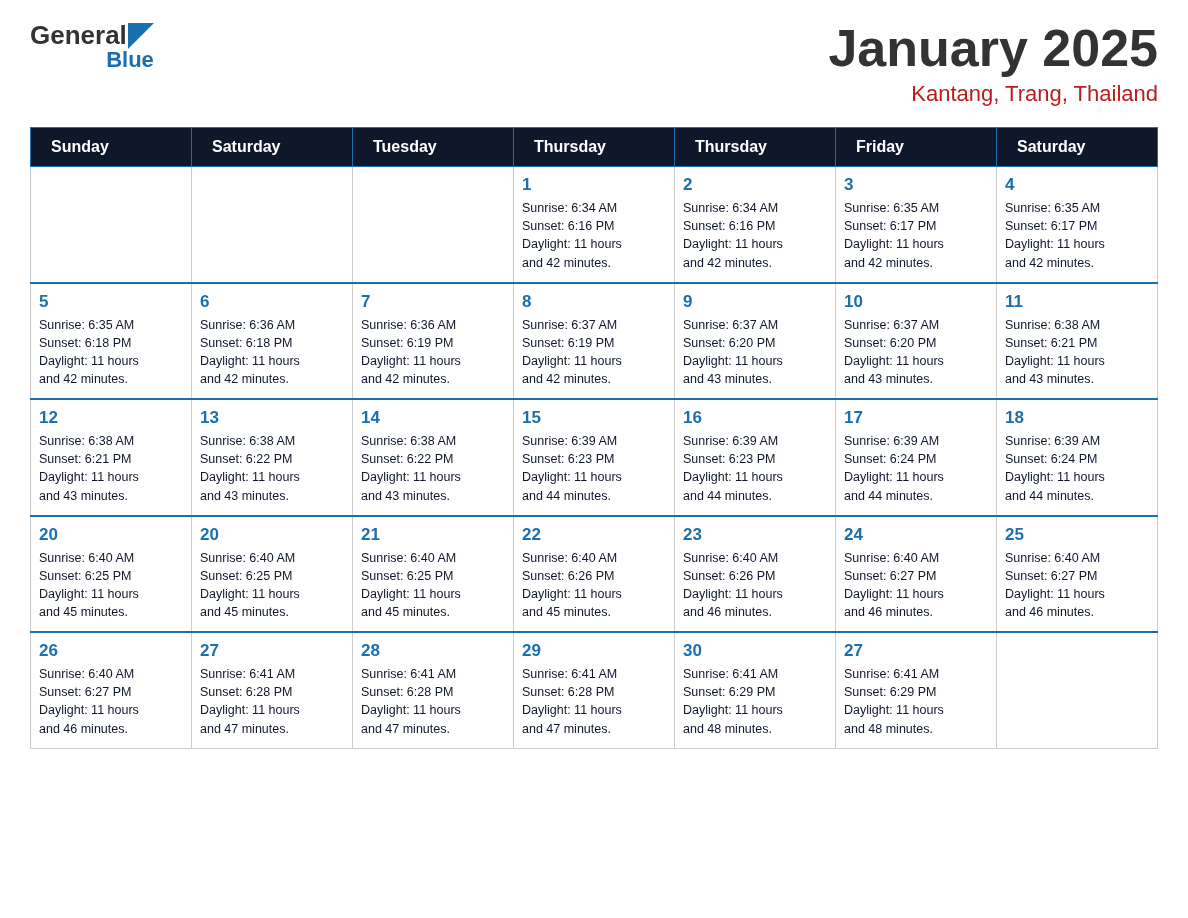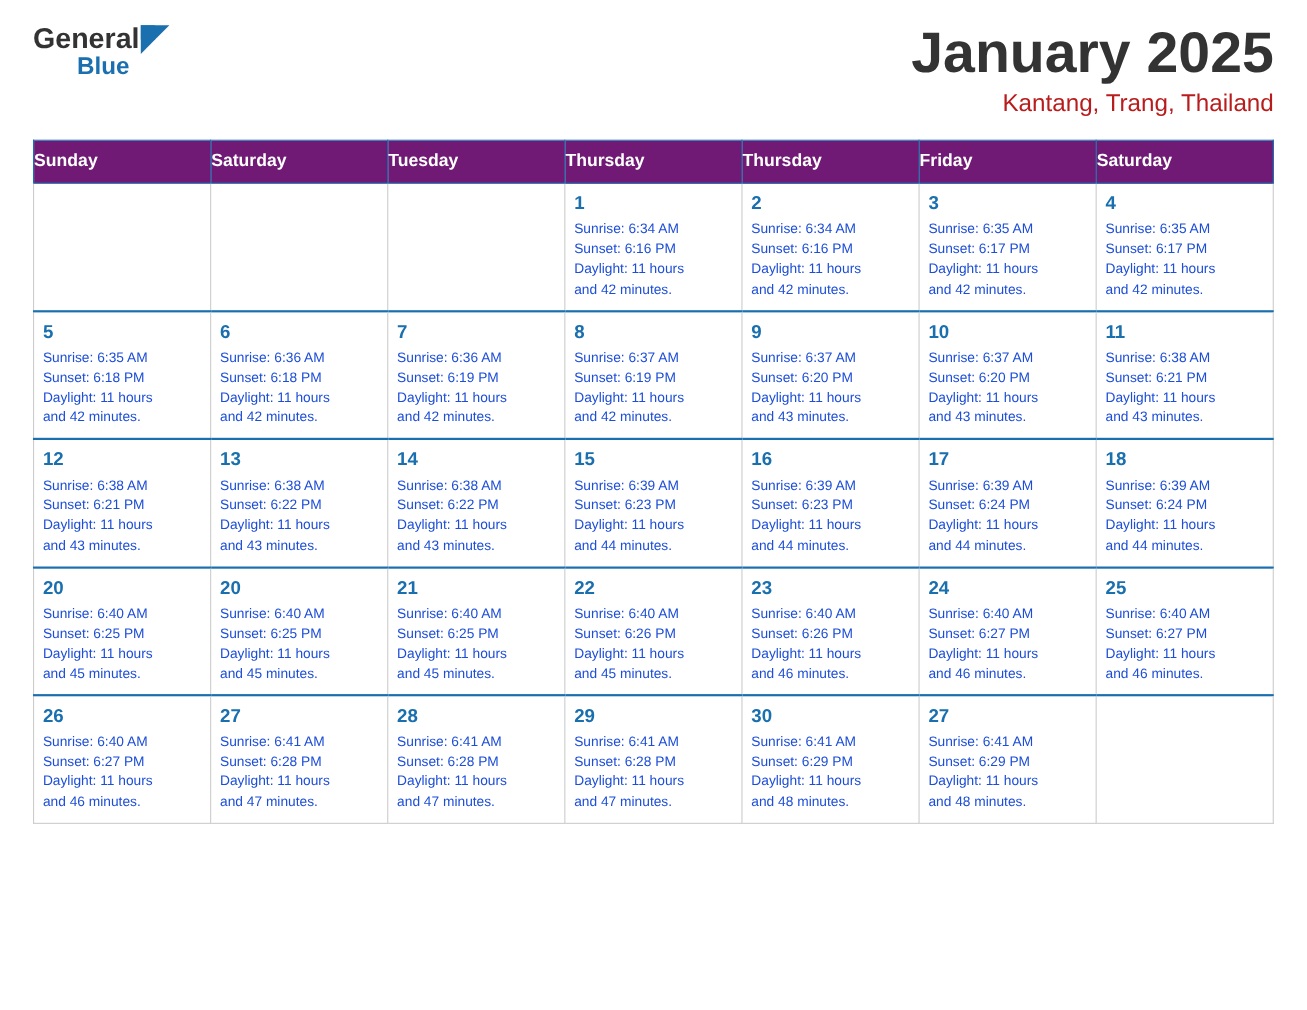--- a/index.html
+++ b/index.html
@@ -13,21 +13,21 @@
     }
     .header {
       display: flex;
       justify-content: space-between;
       align-items: flex-start;
       margin-bottom: 20px;
     }
     .logo-wrapper {
       display: flex;
       flex-direction: column;
-      align-items: center;
+      align-items: flex-end;
     }
     .logo-line1 {
       font-size: 24px;
       font-weight: bold;
       color: #333;
       display: flex;
       align-items: center;
     }
     .title-block {
       text-align: right;
@@ -43,44 +43,44 @@
       font-size: 22px;
       color: #b91c1c;
       margin-top: 4px;
     }
     .calendar-table {
       width: 100%;
       border-collapse: collapse;
       table-layout: fixed;
     }
     .calendar-table th {
-      background-color: #701a75;
+      background-color: #0f172a;
       color: #ffffff;
       font-size: 16px;
       font-weight: bold;
-      padding: 10px 0;
+      padding: 10px 20px;
       text-align: left;
       border: 1px solid #1a6faf;
     }
     .calendar-table td {
       border: 1px solid #cccccc;
       vertical-align: top;
       padding: 8px 8px 10px 8px;
       height: 110px;
     }
     .day-number {
       font-size: 17px;
       font-weight: bold;
       color: #1a6faf;
       margin-bottom: 4px;
       display: block;
     }
     .day-info {
       font-size: 12.5px;
-      color: #1d4ed8;
+      color: #0f172a;
       line-height: 1.45;
     }
     .empty-cell {
       background: #fff;
     }
     .row-divider td {
       border-top: 2px solid #1a6faf;
     }
   </style>
 </head>

